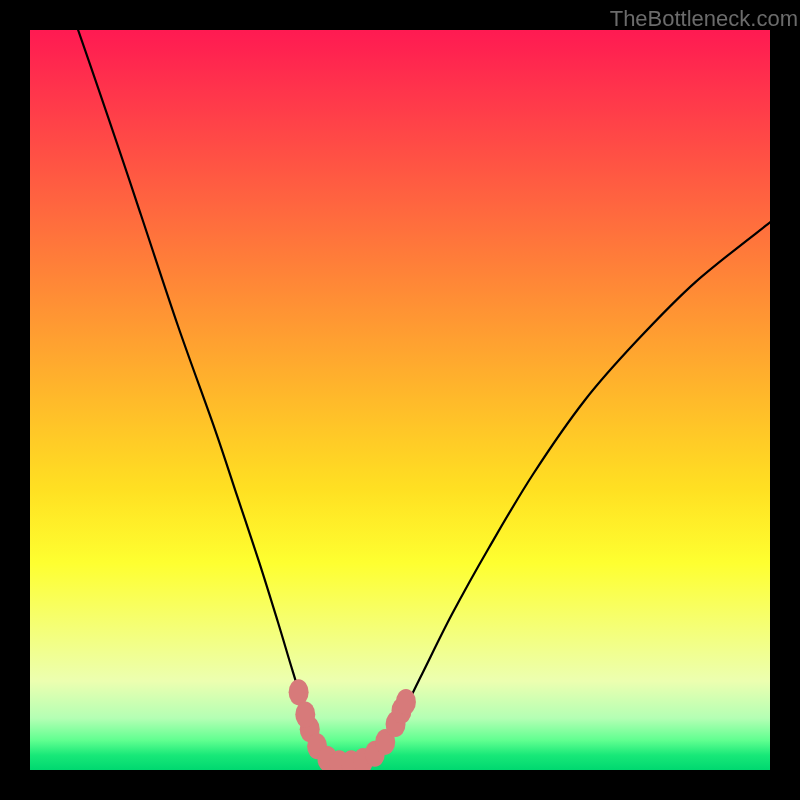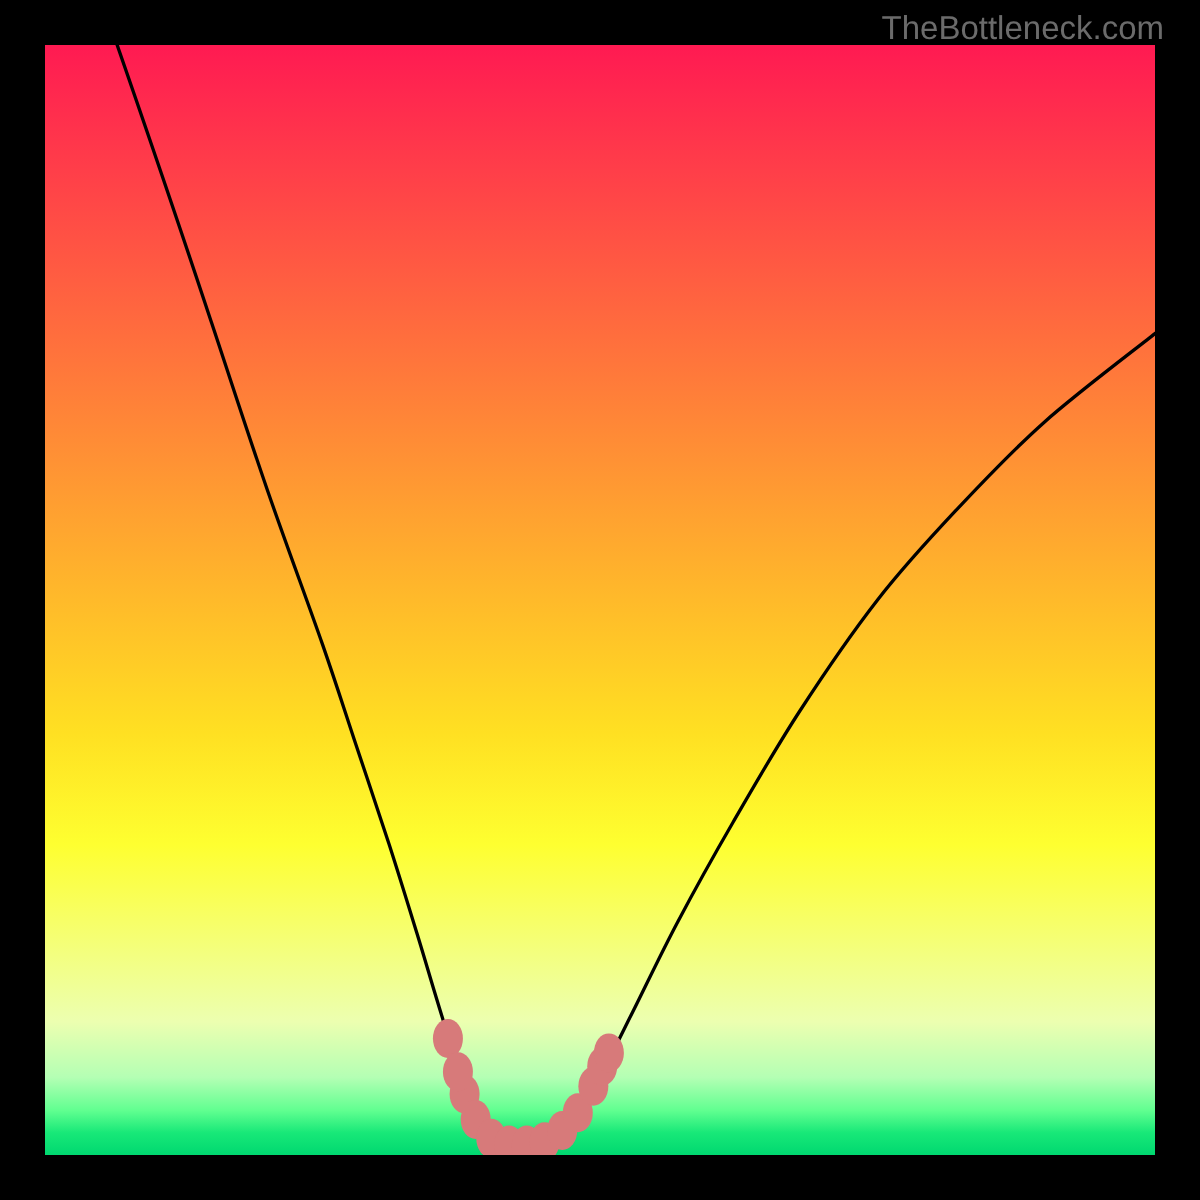--- a/index.html
+++ b/index.html
@@ -12,21 +12,21 @@
     font-family: Arial, sans-serif;
   }
   .container {
     position: relative;
     width: 800px;
     height: 800px;
   }
   .attribution {
     position: absolute;
     top: 6px;
-    right: 24px;
+    right: 2px;
     color: #6b6b6b;
     font-size: 22px;
     font-weight: 500;
     z-index: 10;
   }
   .plot-area {
     position: absolute;
     left: 30px;
     top: 30px;
     width: 740px;

